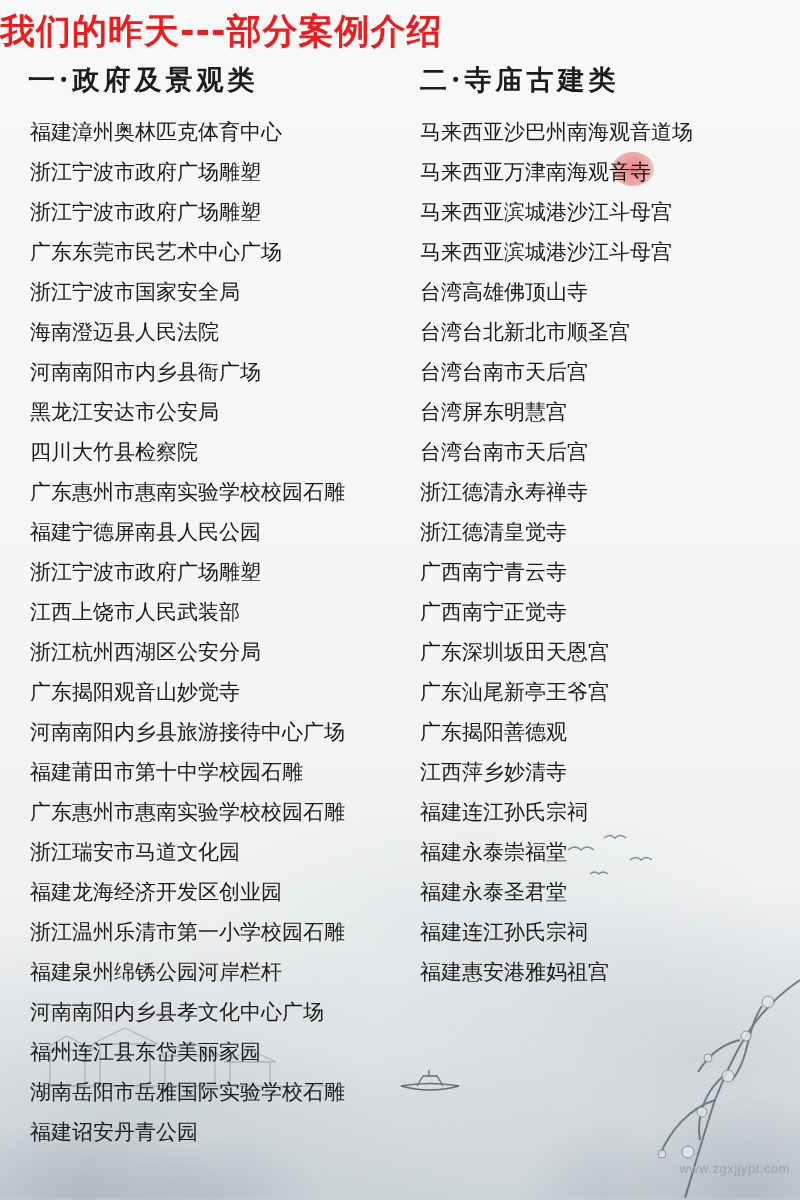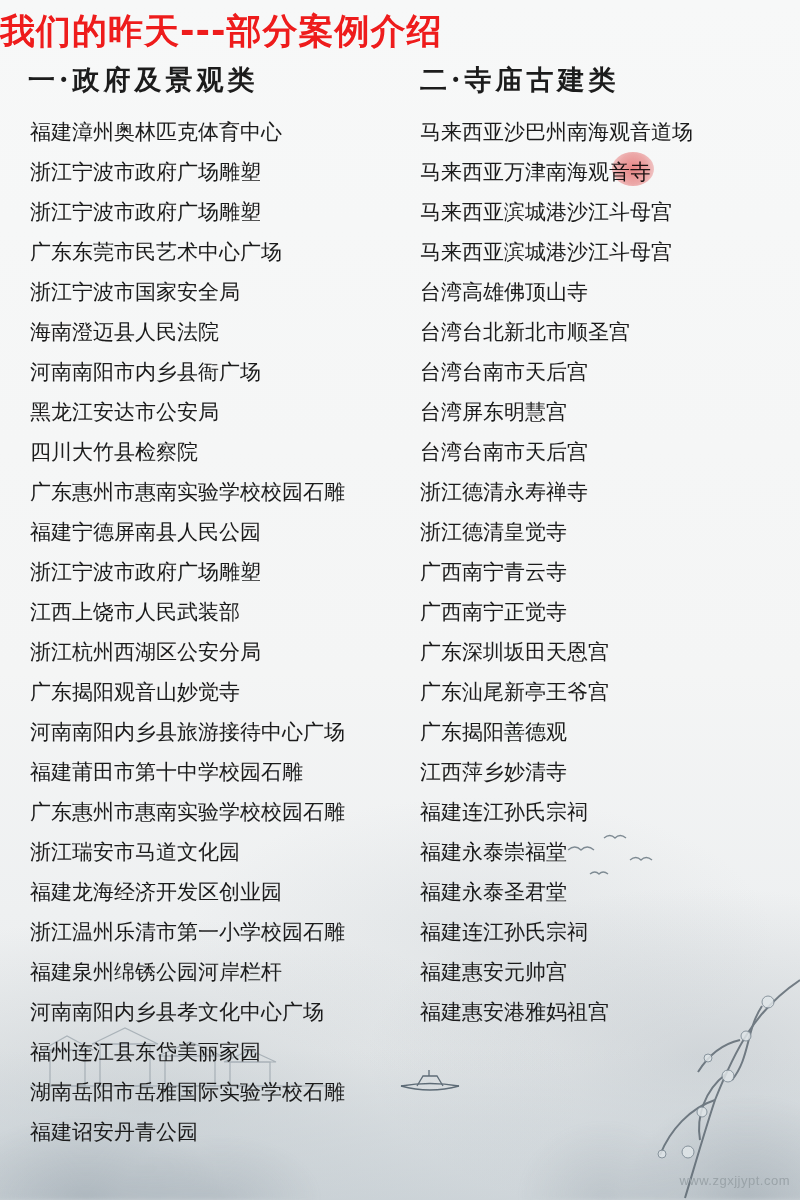--- a/index.html
+++ b/index.html
@@ -115,21 +115,21 @@
     height: 34px;
     border-radius: 50%;
     background: radial-gradient(circle at 50% 50%, rgba(228,40,40,0.55) 0%, rgba(228,40,40,0.38) 55%, rgba(228,40,40,0.12) 100%);
     filter: blur(0.4px);
     mix-blend-mode: multiply;
   }
 
   .watermark {
     position: absolute;
     right: 10px;
-    bottom: 12px;
+    bottom: 24px;
     font-family: "Liberation Sans", "DejaVu Sans", sans-serif;
     font-size: 13px;
     color: #9aa3a8;
     letter-spacing: 0.5px;
   }
 </style>
 </head>
 <body>
 
 <div class="page">
@@ -239,21 +239,20 @@
       <div class="item">广西南宁青云寺</div>
       <div class="item">广西南宁正觉寺</div>
       <div class="item">广东深圳坂田天恩宫</div>
       <div class="item">广东汕尾新亭王爷宫</div>
       <div class="item">广东揭阳善德观</div>
       <div class="item">江西萍乡妙清寺</div>
       <div class="item">福建连江孙氏宗祠</div>
       <div class="item">福建永泰崇福堂</div>
       <div class="item">福建永泰圣君堂</div>
       <div class="item">福建连江孙氏宗祠</div>
-      <div class="item">福建惠安元帅宫</div>
       <div class="item">福建惠安港雅妈祖宫</div>
     </div>
 
   </div>
 
   <div class="stamp"></div>
 
   <div class="watermark">www.zgxjjypt.com</div>
 
 </div>

